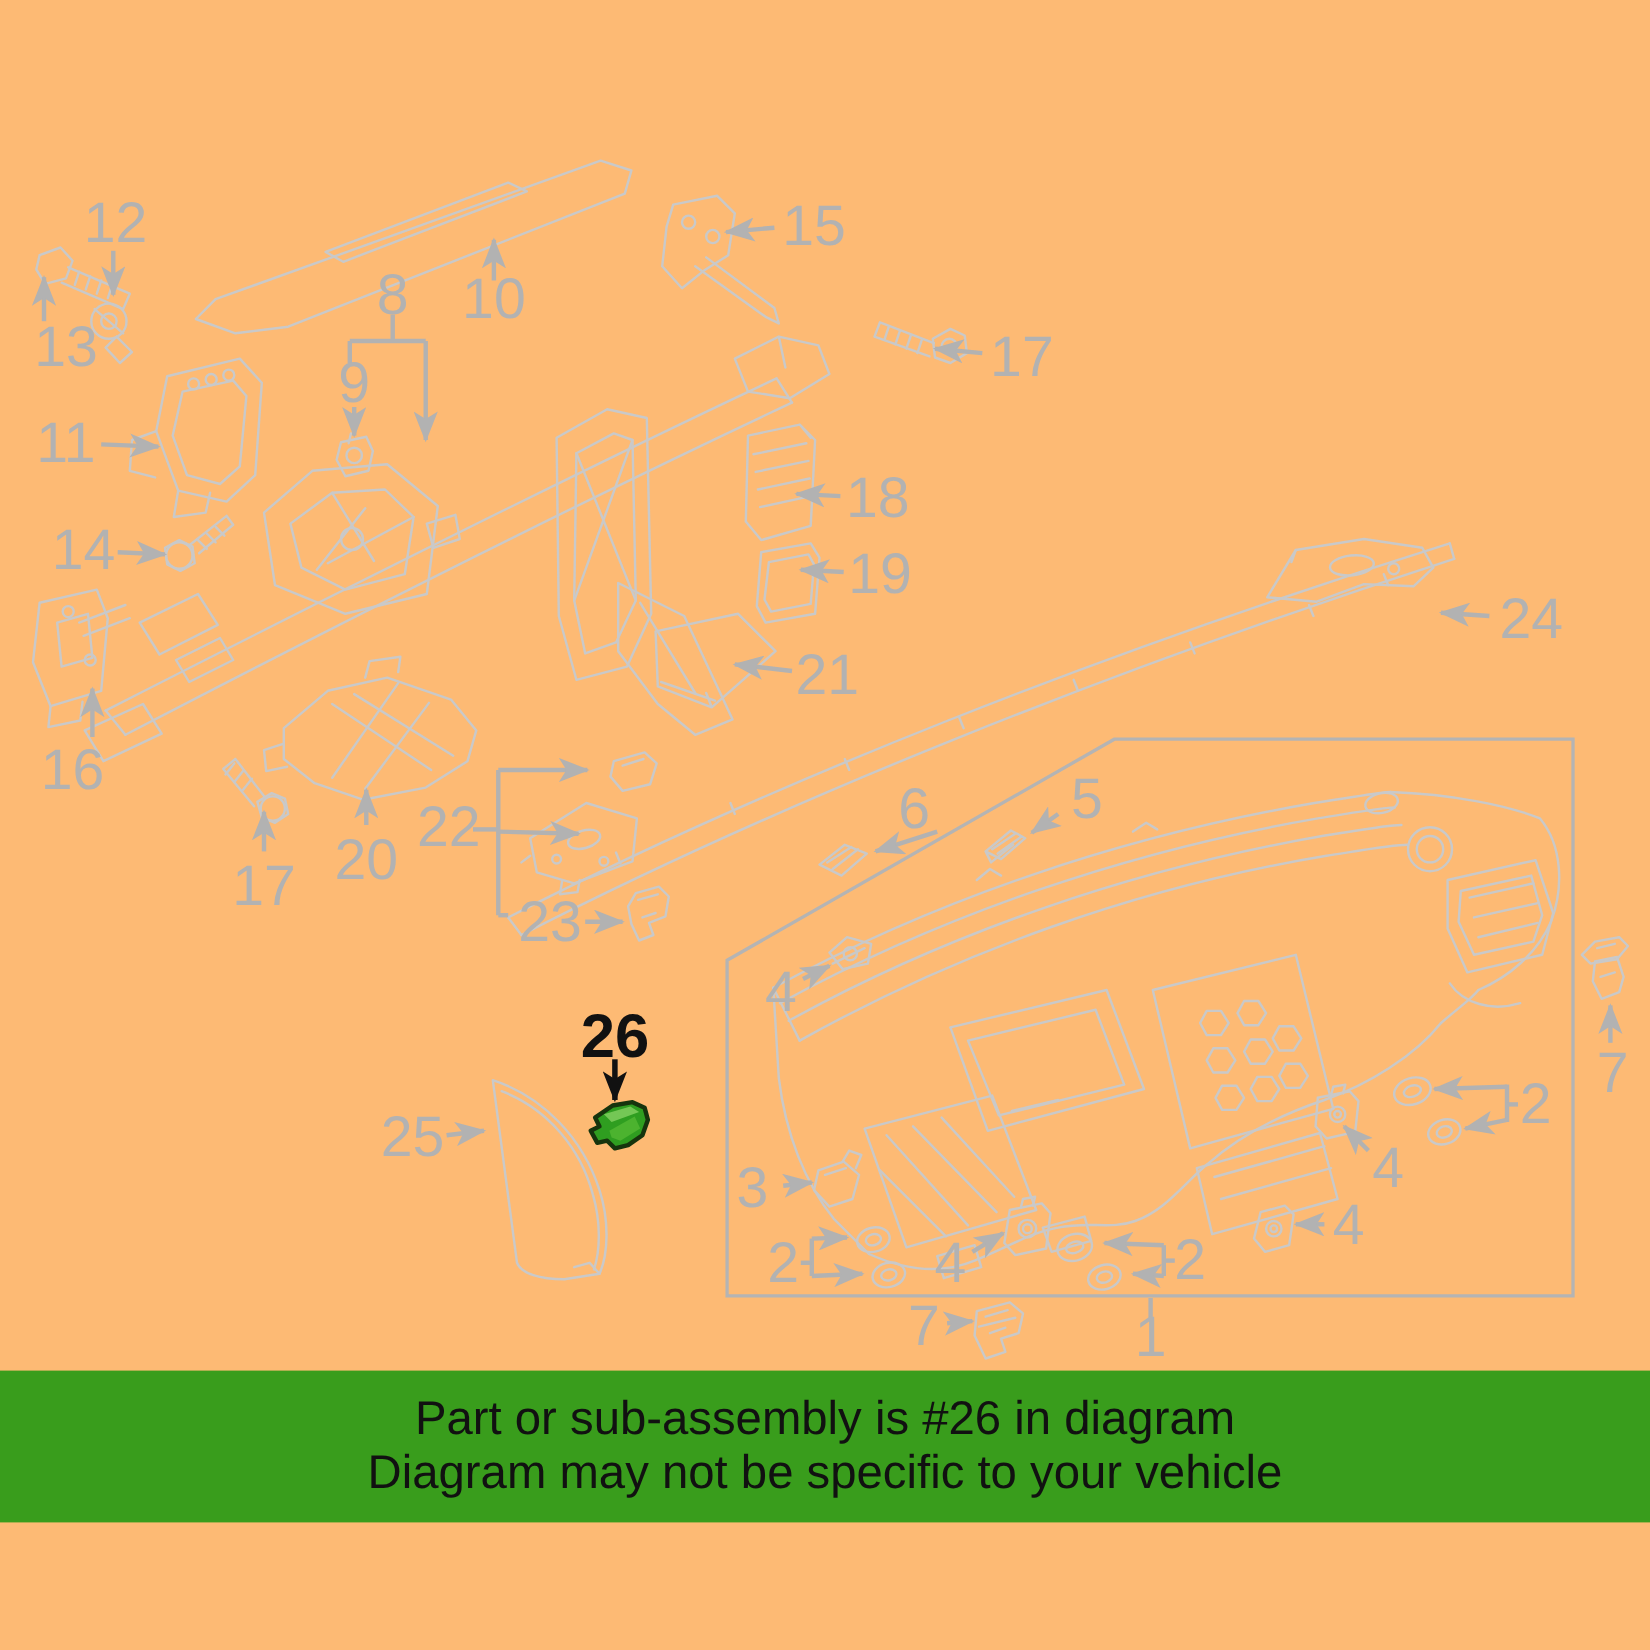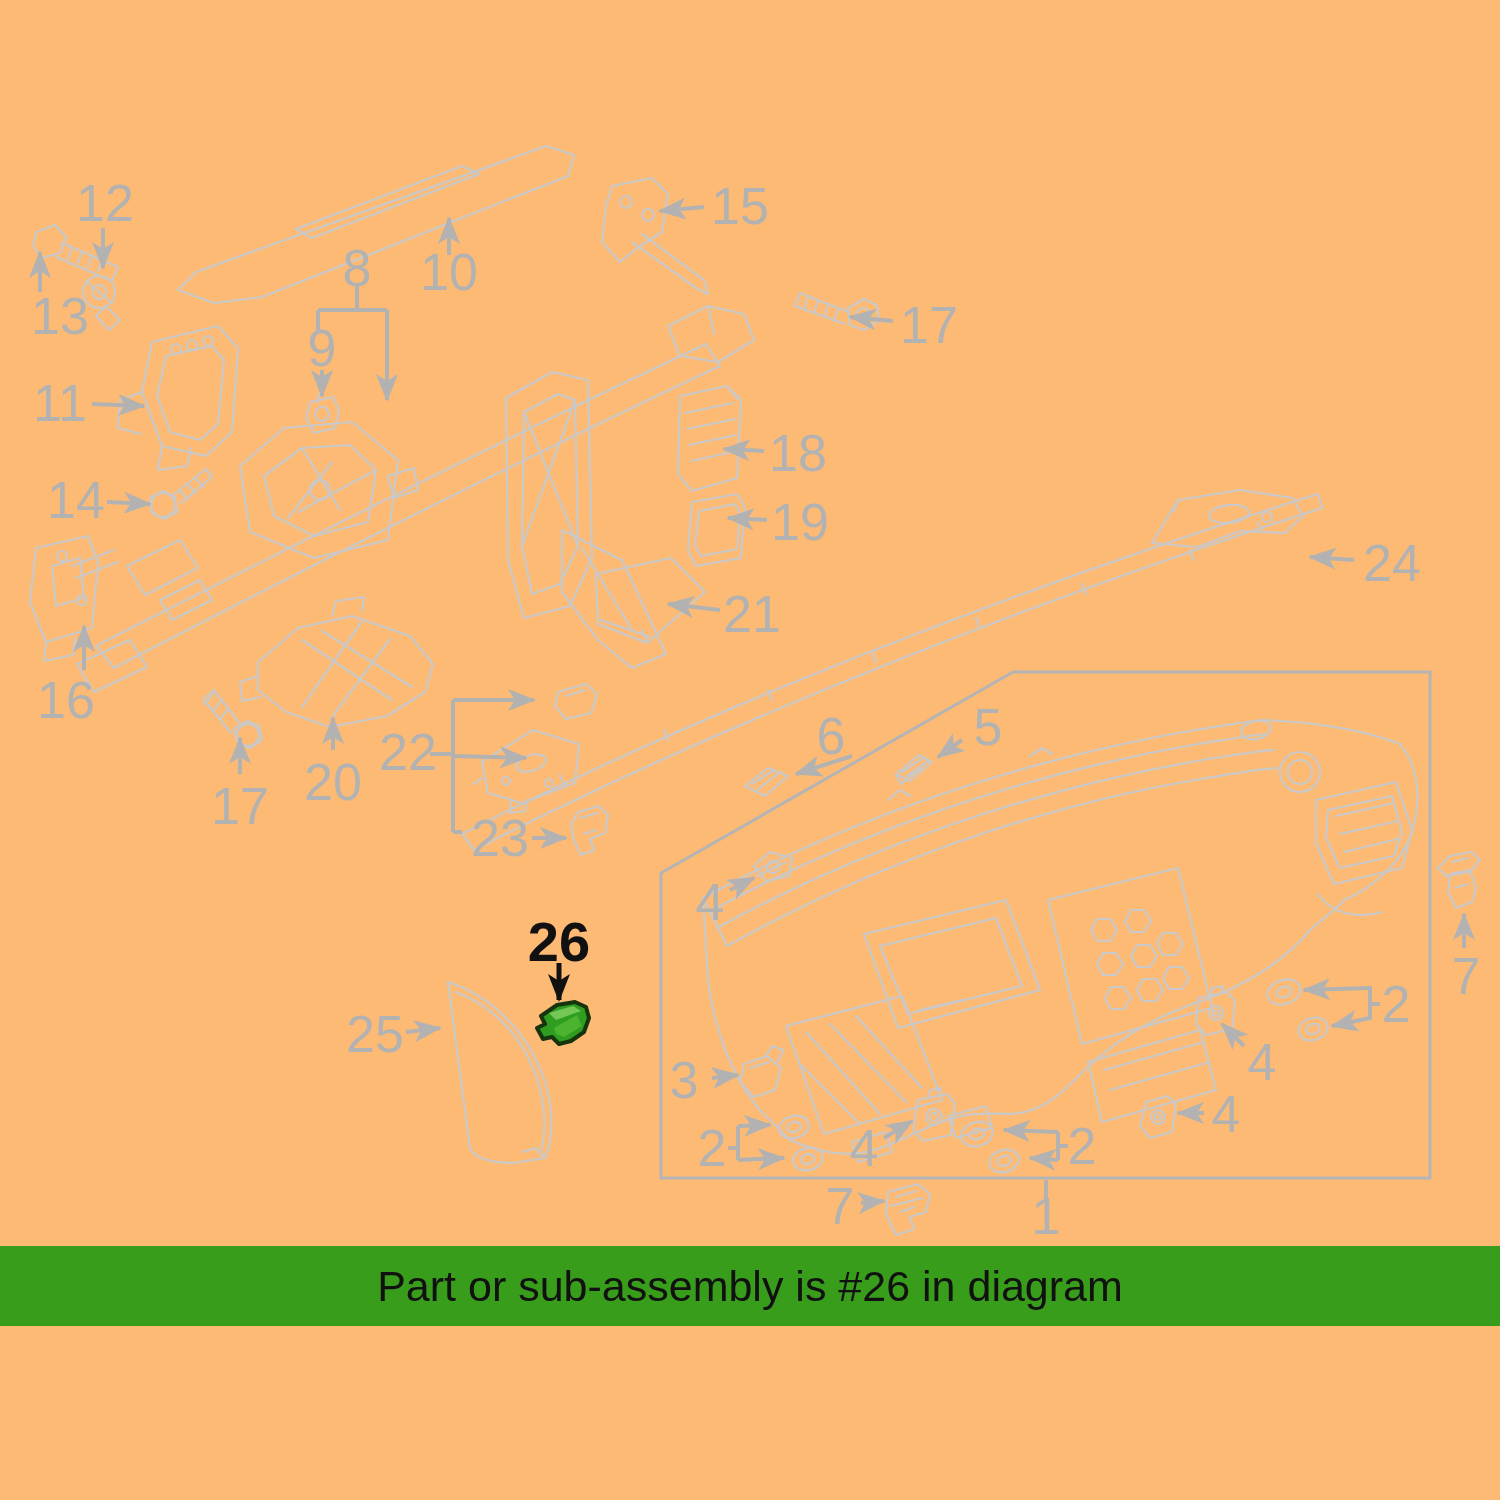--- a/index.html
+++ b/index.html
@@ -2,21 +2,21 @@
 <html><head>
 <meta charset="utf-8">
 <style>
   html,body{margin:0;padding:0;background:#ffffff;}
   .stage{position:relative;width:1500px;height:1500px;background:#fdba74;overflow:hidden;
          font-family:"Liberation Sans",sans-serif;}
   #diagram-svg{position:absolute;left:0;top:0;}
   .lbl{font-family:"Liberation Sans",sans-serif;font-size:52px;text-anchor:middle;
        dominant-baseline:central;}
   .lbl.hl{font-size:56px;font-weight:700;}
-  .banner{position:absolute;left:0;top:1246px;width:1500px;height:80px;
+  .banner{position:absolute;left:0;top:1246px;width:1500px;height:138px;
           display:flex;flex-direction:column;justify-content:center;align-items:center;}
   .banner-line{font-size:43px;line-height:49px;font-weight:400;white-space:nowrap;}
 </style>
 </head>
 <body>
 
 <div class="stage">
 
 <svg id="diagram-svg" width="1500" height="1246" viewBox="0 0 1500 1246">
   <defs>
@@ -430,15 +430,16 @@
         </g>
         <g>
           <line x1="559" y1="963" x2="559" y2="1000" stroke="#111111" stroke-width="5" marker-end="url(#ah-k)"></line>
           <text x="559" y="941" class="lbl hl" fill="#111111">26</text>
         </g>
       </g>
 </svg>
 
 <div class="banner" style="background-color: rgb(57, 157, 28); color: rgb(17, 17, 17);">
   <div class="banner-line">Part or sub-assembly is #26 in diagram</div>
+  <div class="banner-line">Diagram may not be specific to your vehicle</div>
 </div>
 
 </div>
 
 </body></html>

